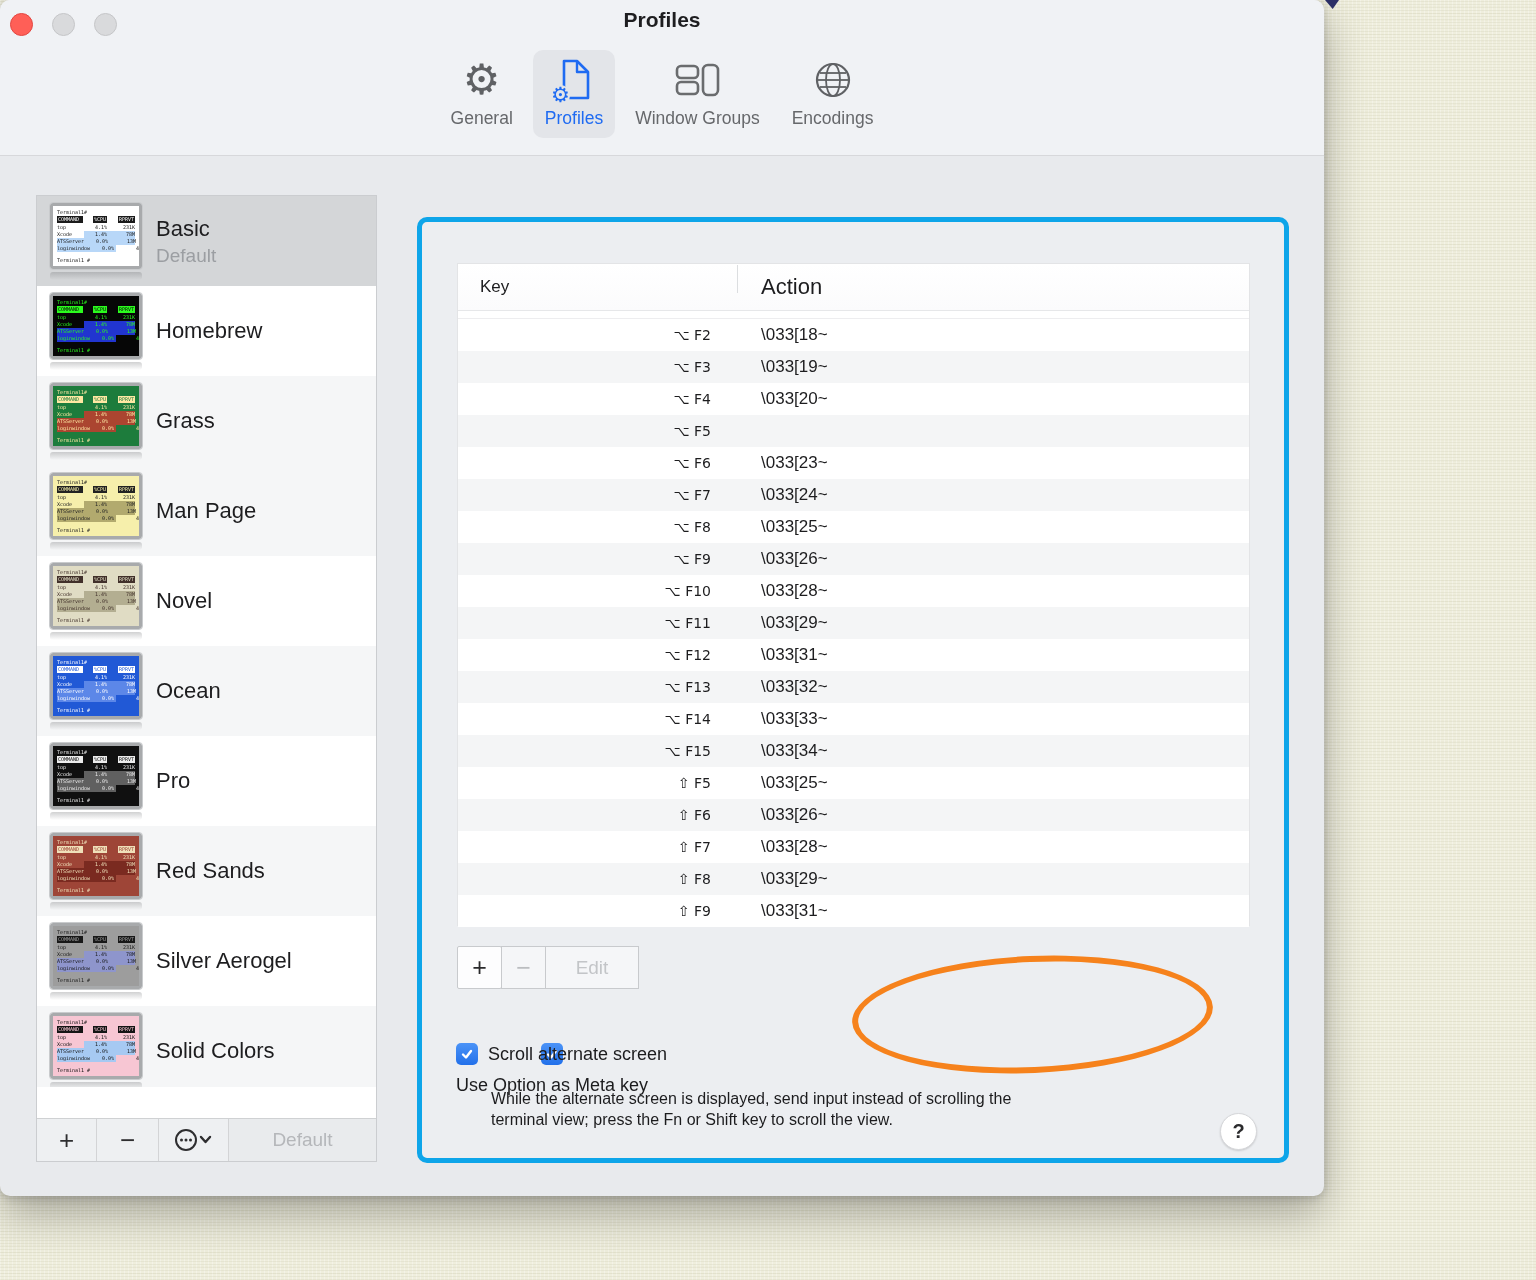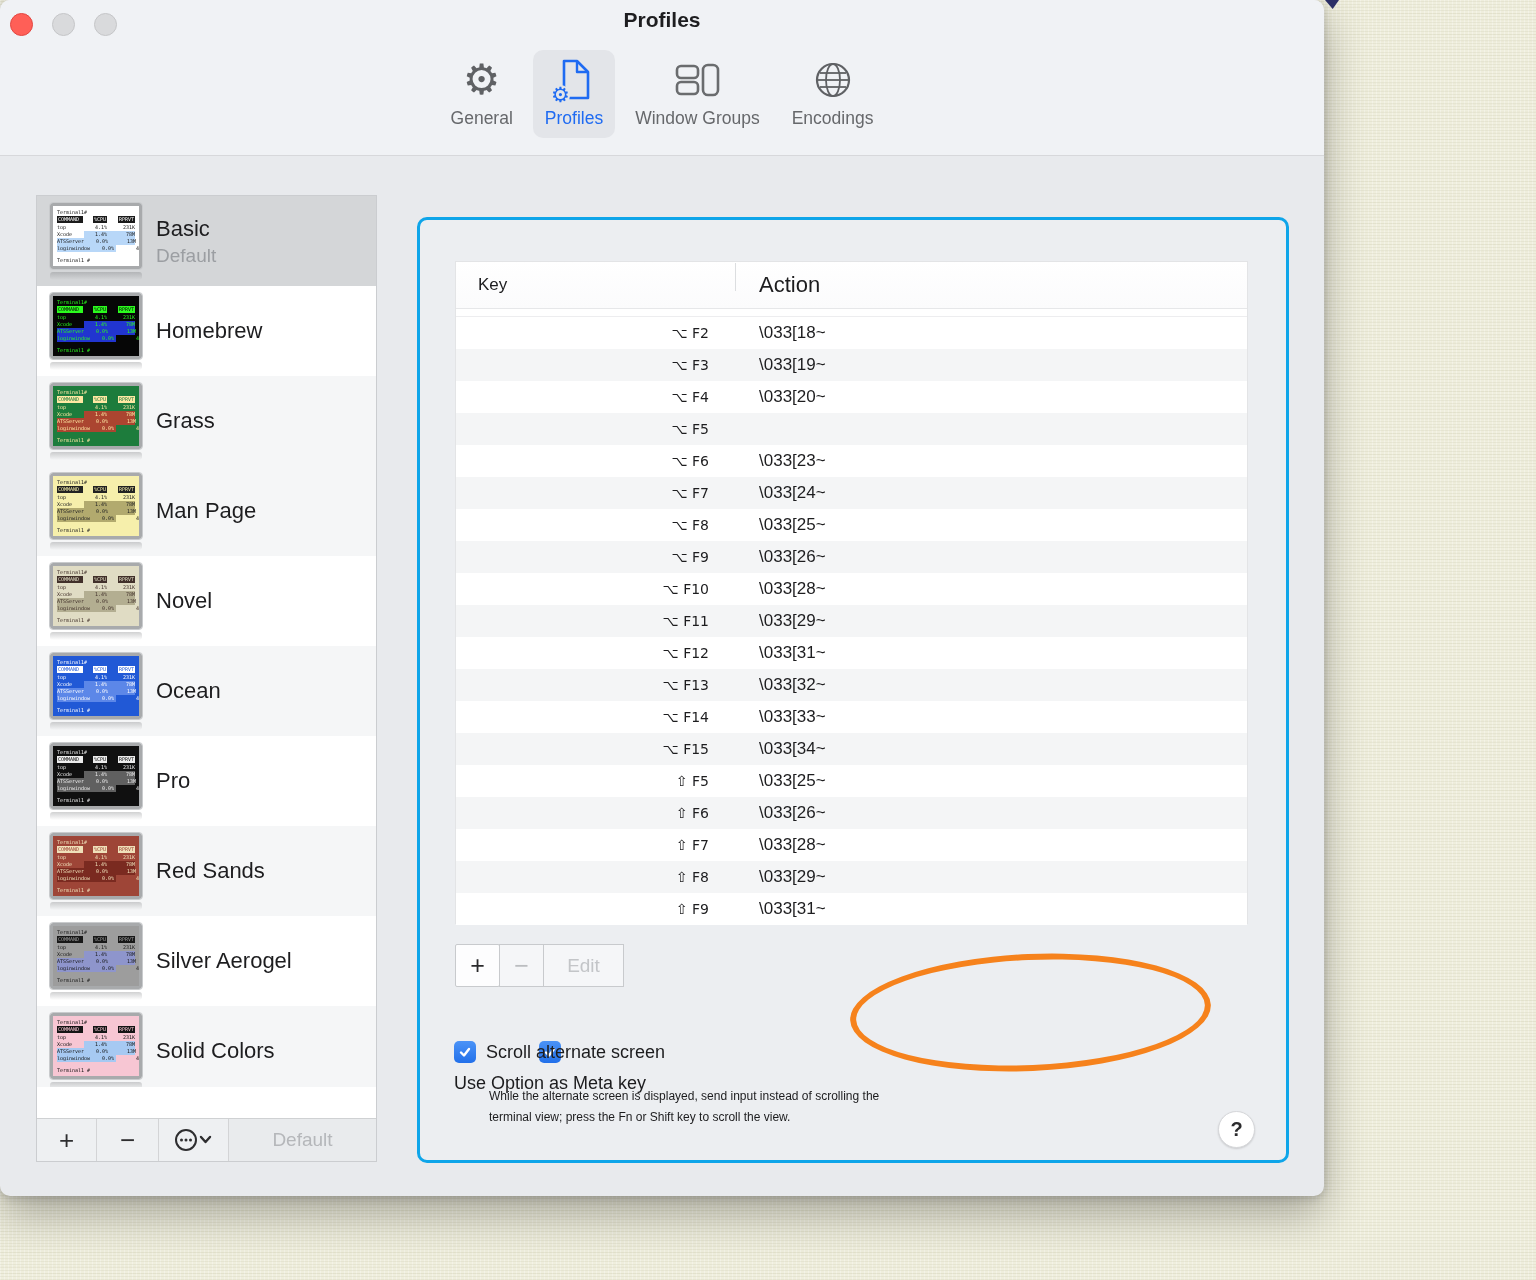--- a/index.html
+++ b/index.html
@@ -69,21 +69,21 @@
   .p-name { font-size:22px; color:#1d1d1f; }
   .p-sub  { font-size:19px; color:#9b9ea2; margin-top:3px; }
   .sidebar-footer { height:44px; border-top:1px solid #cfd1d3; display:flex; background:#eef0f2; }
   .sf-cell { border-right:1px solid #d3d4d6; display:flex; align-items:center; justify-content:center; }
   .sf-add { width:60px; font-size:26px; color:#2e2e30; }
   .sf-remove { width:62px; font-size:26px; color:#2e2e30; }
   .sf-menu { width:70px; gap:4px; }
   .sf-default { flex:1; border-right:none; background:#e9ebed; font-size:19px; color:#b5b7ba; }
   
   .pane { position:absolute; left:417px; top:60px; width:872px; height:946px;
-    background:#eceef1; border:3px solid #0ea5e9; border-radius:10px;padding-left:48px; }
+    background:#eceef1; border:5px solid #0ea5e9; border-radius:10px;padding-left:48px; }
   .tabs { position:absolute; left:848px; top:41px; transform:translateX(-50%);
     height:37px; background:#e2e4e7; border-radius:9px; display:flex; align-items:stretch;
     padding:1px; z-index:3; }
   .seg { position:relative; padding:0 21px; display:flex; align-items:center;
     font-size:17px; color:#1d1d1f; white-space:nowrap; }
   .seg.sep::before { content:""; position:absolute; left:0; top:9px; width:1px; height:17px; background:#c7c9cc; }
   .seg.active { background:#fff; border-radius:7px;
     box-shadow:0 1px 3px rgba(0,0,0,.25), 0 0 0 .5px rgba(0,0,0,.04); }
   
   .kbd-table { position:absolute; left:35px; top:41px; width:793px; height:663px;
@@ -96,30 +96,30 @@
   .row-sliver { height:8px; background:#fff; border-bottom:1px solid #ededef; }
   .krow { height:32px; display:grid; grid-template-columns:279px 1fr; align-items:center; background:#fff; }
   .krow.alt { background:#f4f5f6; }
   .cell-key { justify-self:end; padding-right:26px; font-size:14px; font-family:"DejaVu Sans","Liberation Sans",sans-serif; }
   .cell-action { padding-left:24px; font-size:17px; }
   
   .btnrow { position:absolute; left:35px; top:724px; display:flex; }
   .sq-btn { height:43px; border:1px solid #c8cacd; display:flex; align-items:center; justify-content:center; background:#f5f6f8; }
   .btn-add { width:45px; background:#fdfdfe; font-size:25px; color:#2a2a2c; border-radius:2px; }
   .btn-remove { width:45px; margin-left:-1px; font-size:25px; color:#bbbdc0; }
-  .btn-edit { width:81px; margin-left:-1px; font-size:19px; color:#c3c5c8; }
+  .btn-edit { width:94px; margin-left:-1px; font-size:19px; color:#c3c5c8; }
   
   .chk-row { position:absolute; left:34px; display:flex; align-items:center; gap:10px; }
   .chk-row.first { top:821px;flex-direction:column; }
   .chk-row.second { top:821px; }
   .chk-box { width:22px; height:22px; border-radius:5px;
     background:linear-gradient(180deg,#4b93f7,#2270ea); display:flex; align-items:center; justify-content:center; }
   .chk-label { font-size:18px; color:#1c1c1e; }
   
-  .note { position:absolute; left:69px; top:866px; font-size:12px; line-height:21px; color:#1c1c1e; }
+  .note { position:absolute; left:69px; top:866px; font-size:16px; line-height:21px; color:#1c1c1e; }
   .help-btn { position:absolute; left:798px; top:891px; width:37px; height:37px; border-radius:50%;
     background:#fff; border:1px solid #d6d7da; box-shadow:0 1px 2px rgba(0,0,0,.15);
     display:flex; align-items:center; justify-content:center; font-size:20px; font-weight:700; color:#2b2b2d; }
   
   .annotation { position:absolute; left:430px; top:734px; width:361px; height:117px;
     border:6px solid #f6821c; border-radius:50%; transform:rotate(-2.5deg); z-index:6; pointer-events:none; }
   
   .desktop-mark { position:absolute; left:1325px; top:0; width:14px; height:9px;
     background:#2b2e66; clip-path:polygon(0 0,100% 0,55% 100%); }
   svg { display:block; }

